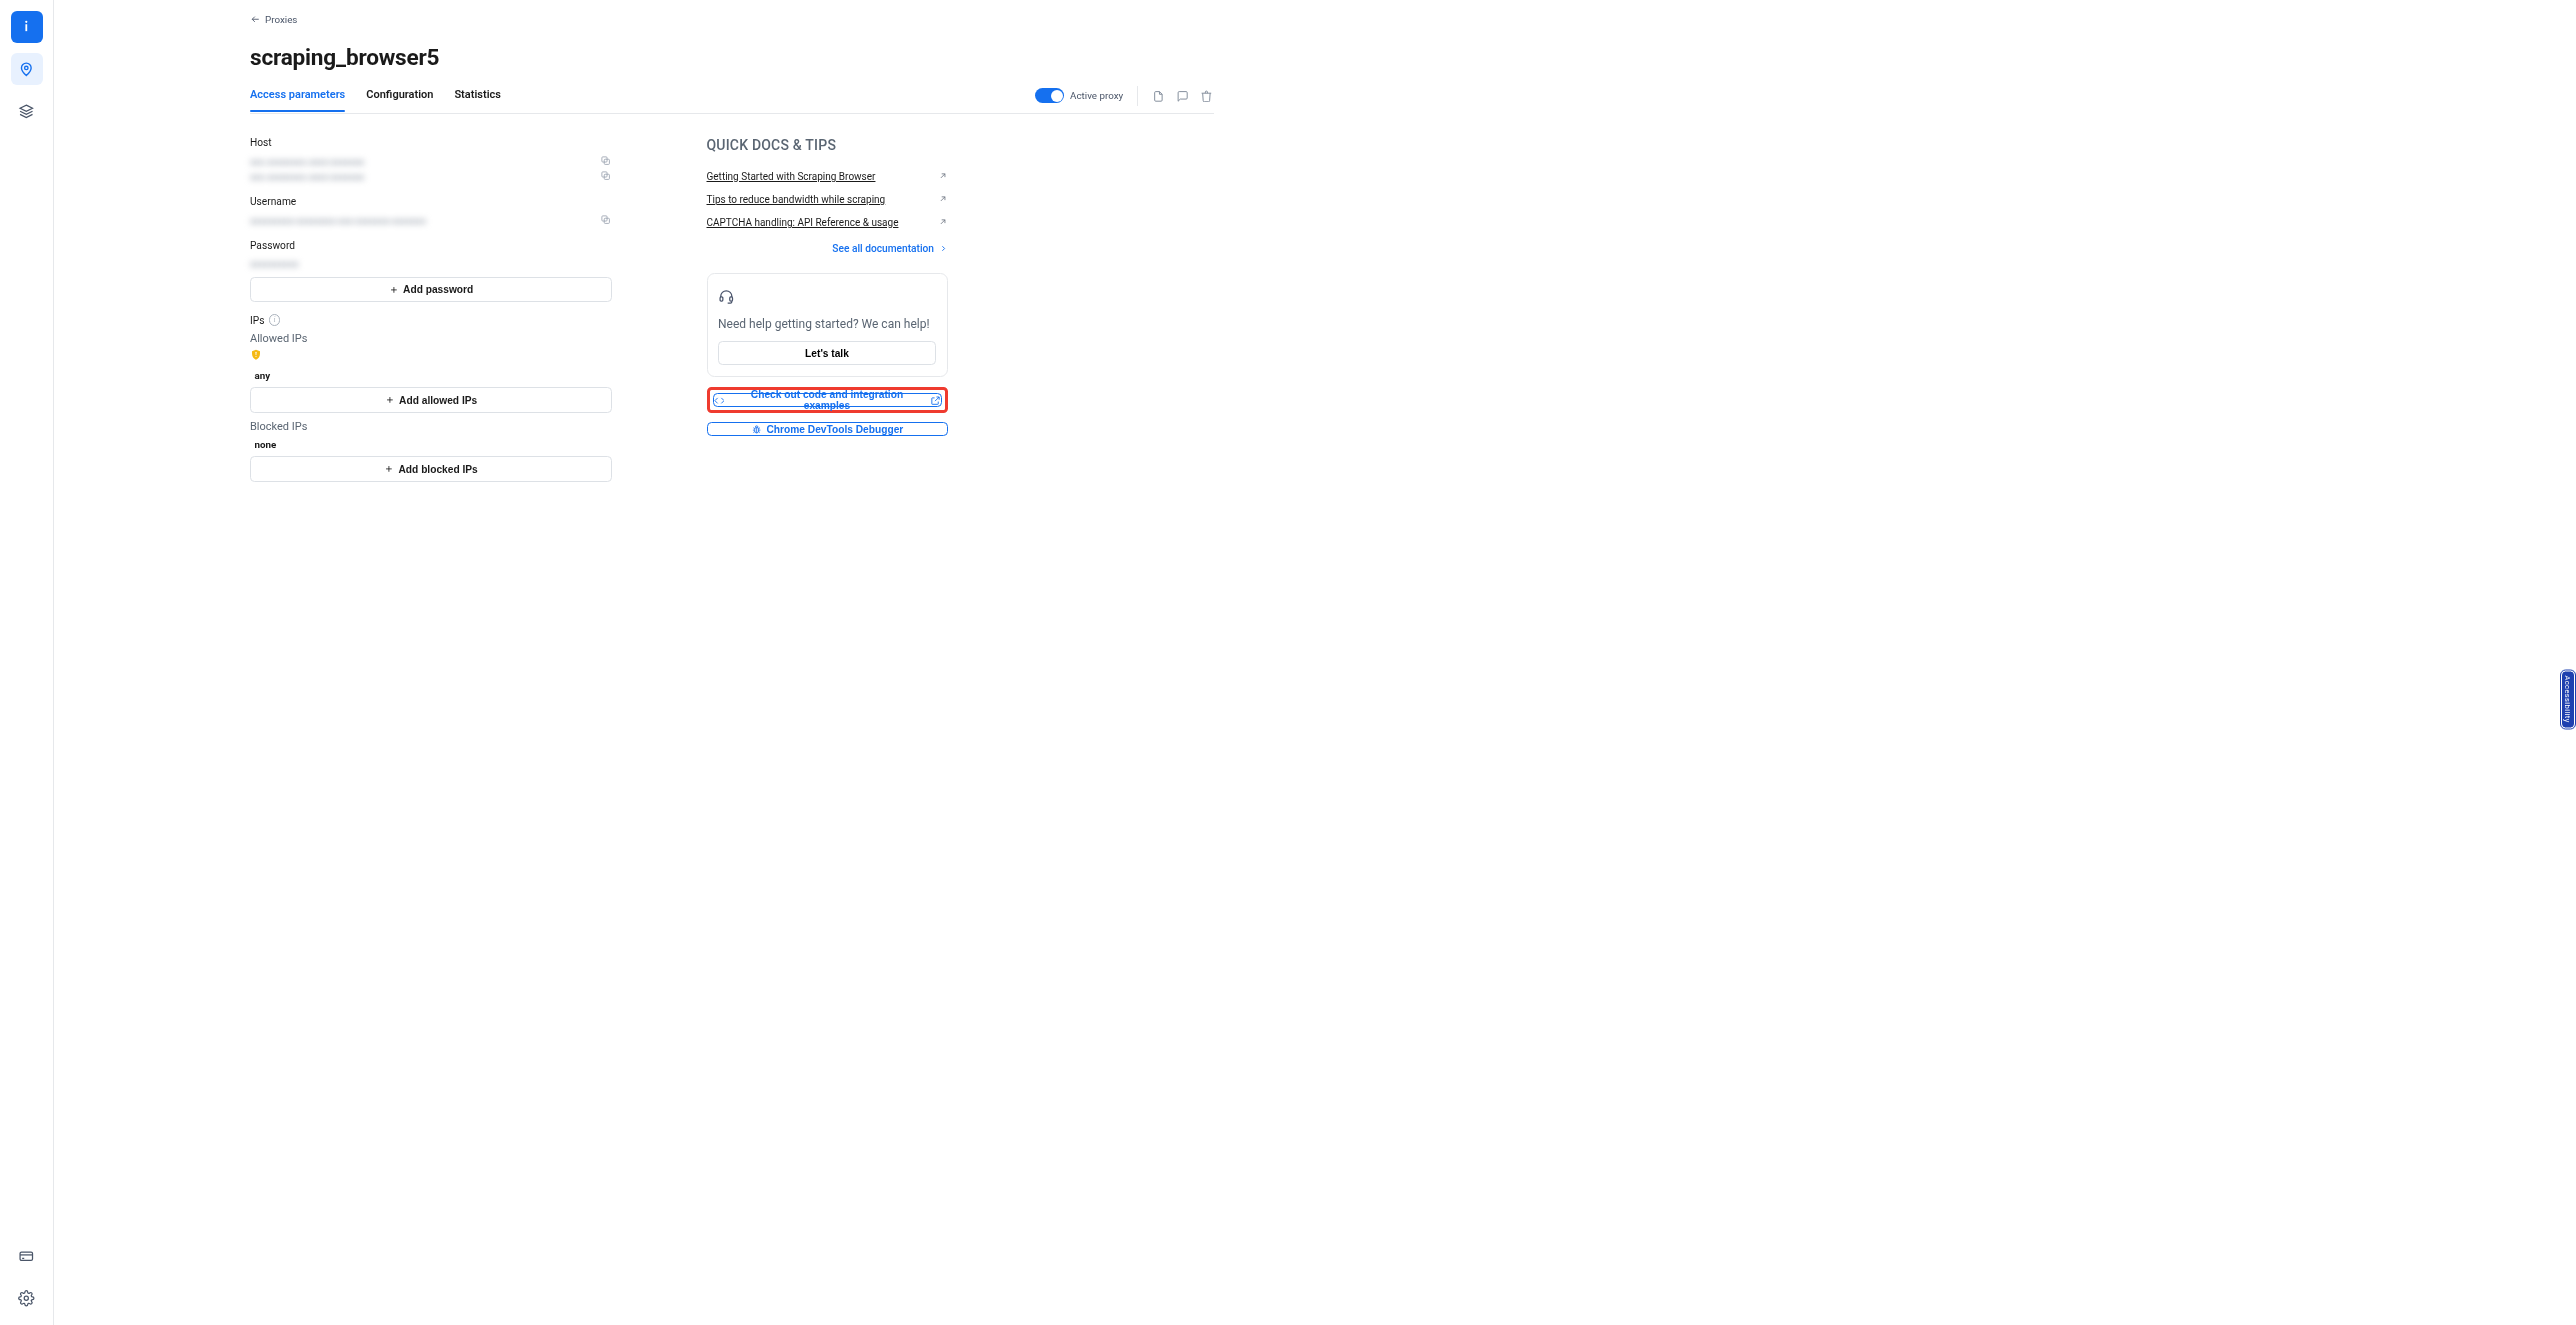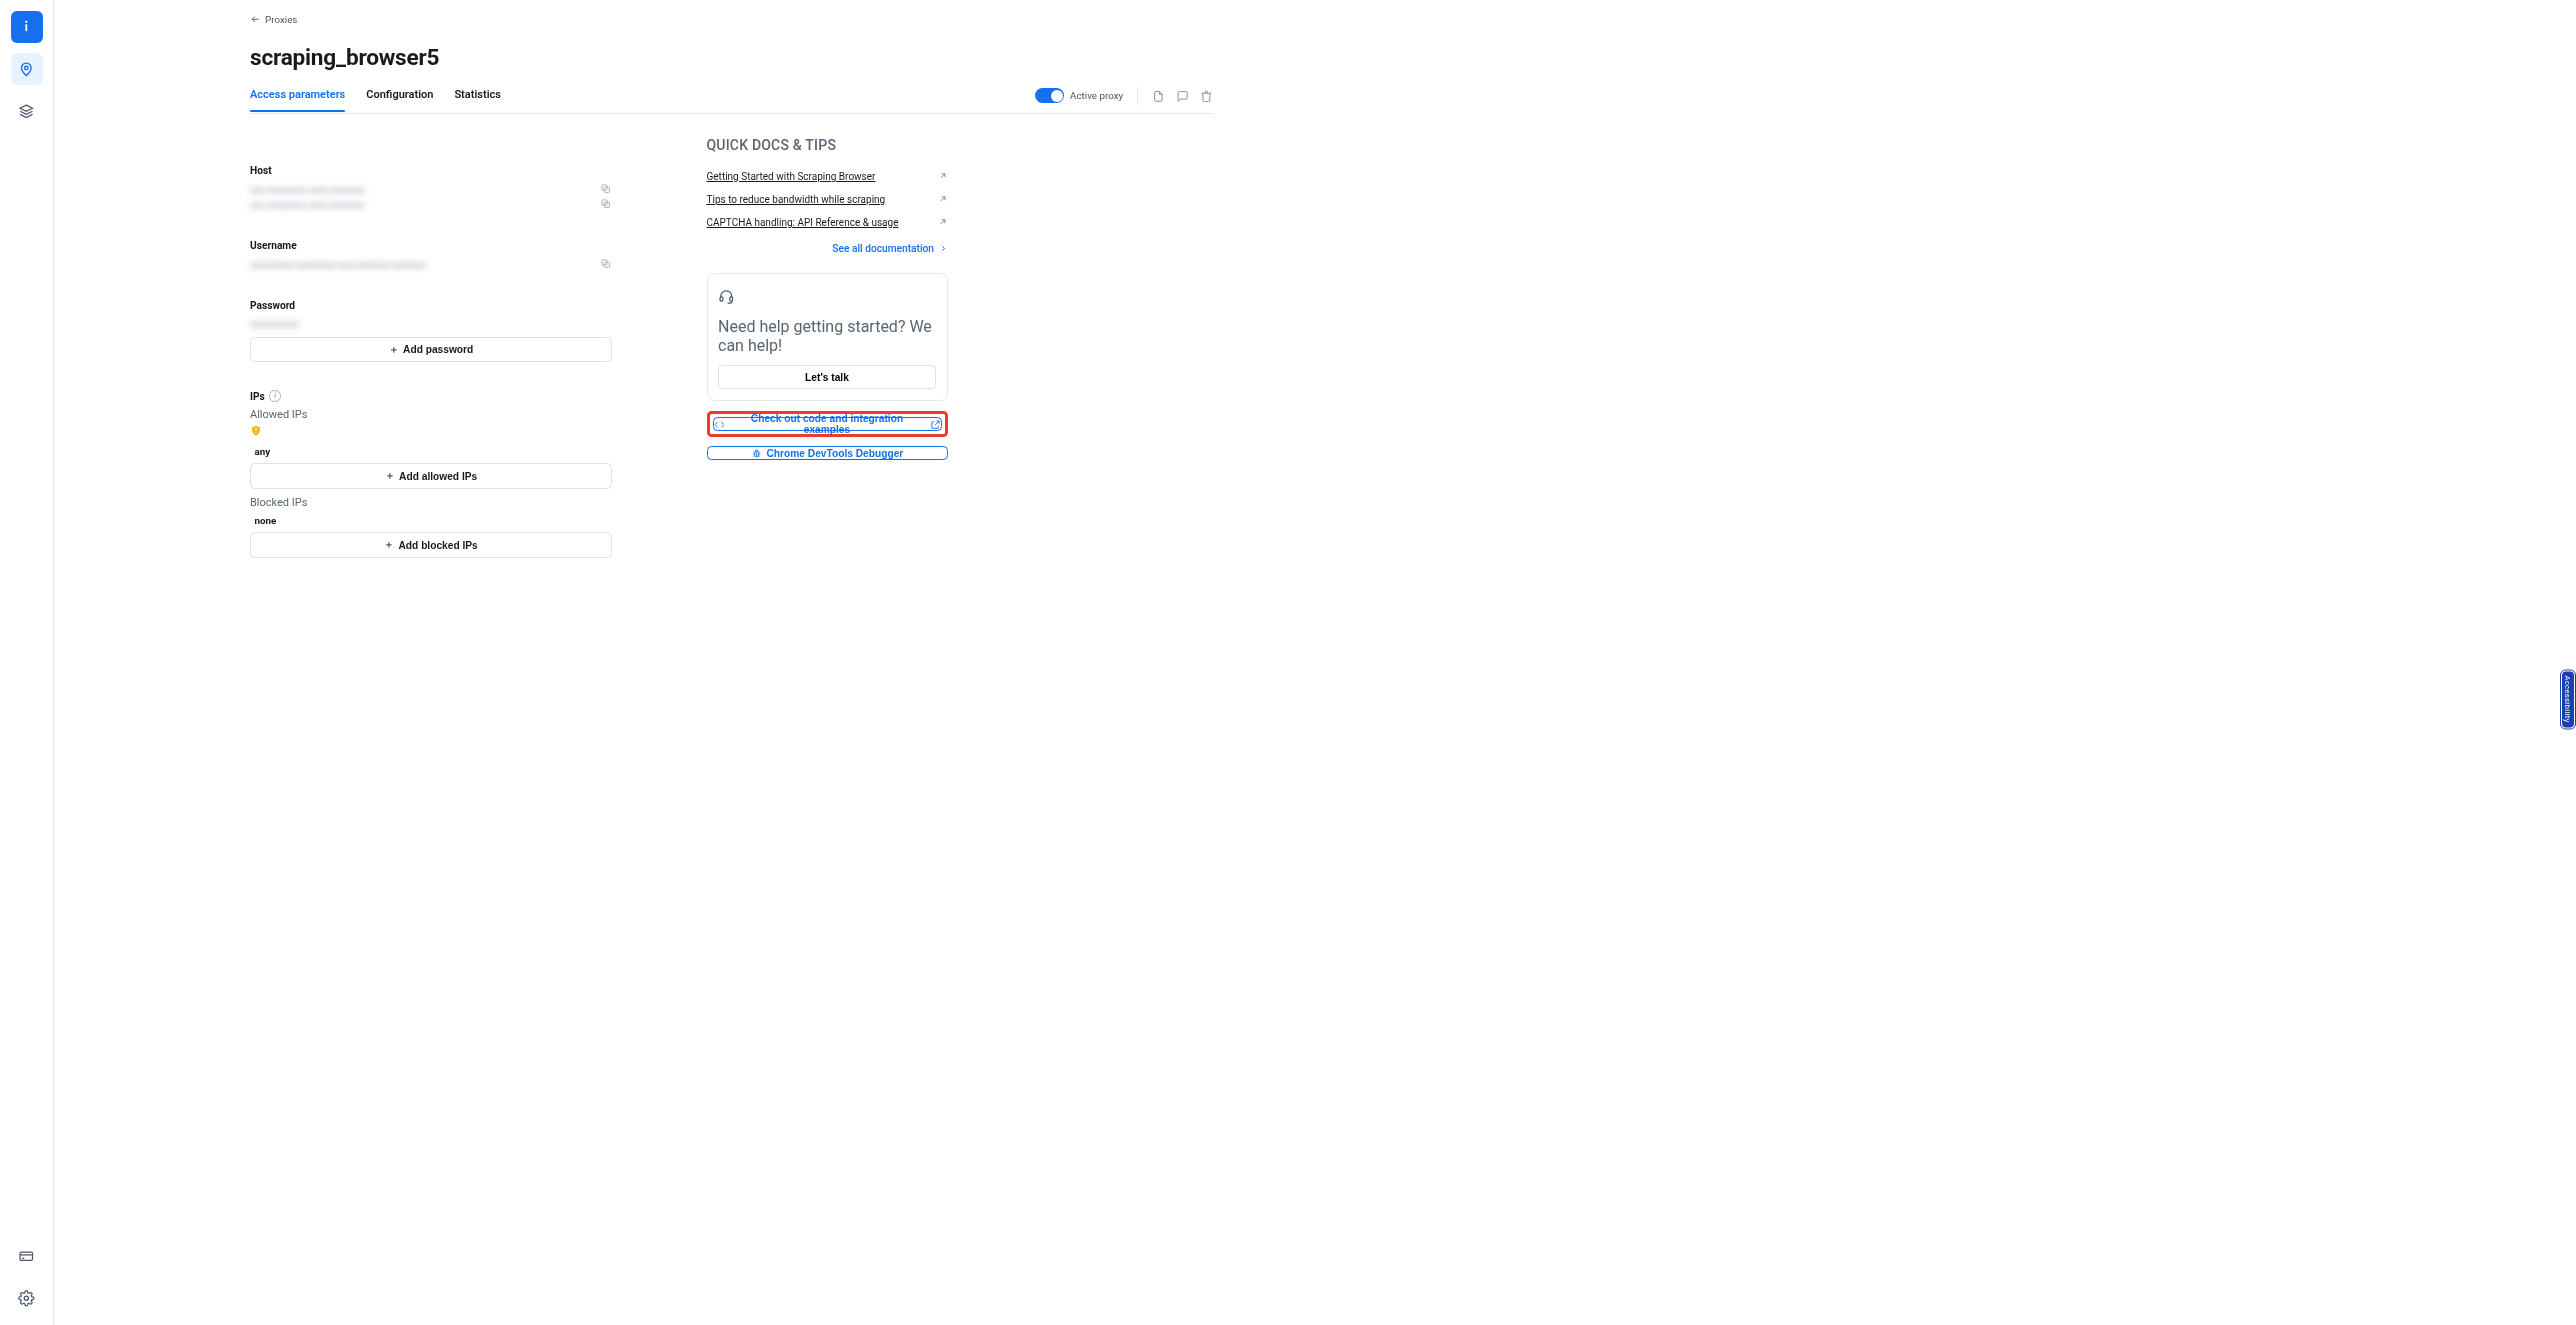--- a/index.html
+++ b/index.html
@@ -34,21 +34,21 @@
   .toggle .knob { position:absolute; right:1.5px; top:1.5px; width:12px; height:12px; background:#fff; border-radius:50%; }
   .divider { width:0.8px; height:19.6px; background:#e6e8eb; margin:0 4.5px;}
   .icon-btn { width:15px; height:15px; display:flex; align-items:center; justify-content:center; color:#808a99; cursor:pointer; }
   .icon-btn svg{ width:12.8px; height:12.8px; }
 
   
   .cols { display:flex; margin-top:22.6px; gap:7.5px; }
   .col-left { width:362px; }
   .col-right { margin-left:87px; width:241px; }
 
-  .field-label { font-size:10.2px; font-weight:700; margin-bottom:6px; display:flex; align-items:center; gap:4.5px;margin-top:28px; }
+  .field-label { font-size:10.2px; font-weight:400; margin-bottom:6px; display:flex; align-items:center; gap:4.5px; }
   .info-dot { width:11.3px; height:11.3px; border-radius:50%; border:0.8px solid #aab2bc; color:#aab2bc; font-size:7.5px; line-height:9.8px; text-align:center; font-family:Georgia, serif; font-style:italic; cursor:default;}
   .blurred { filter: blur(3px); color:#808a99; font-size:9.8px; user-select:none; }
   .value-row { display:flex; align-items:center; justify-content:space-between; padding:1.5px 0;}
   .copy-icon { color:#9aa3af; cursor:pointer; width:12px; height:12px; }
   .copy-icon svg { width:11.3px; height:11.3px; }
   .section { margin-bottom:12px; }
 
   .btn-outline {
     width:100%; border:0.8px solid #dde1e6; background:#fff; border-radius:4.5px;
     height:25.6px; display:flex; align-items:center; justify-content:center; gap:4.5px;
@@ -64,21 +64,21 @@
   .docs-title { font-size:14px; letter-spacing:0.2px; color:#5a6572; font-weight:500; margin-bottom:12px; }
   .doc-link { display:flex; align-items:center; justify-content:space-between; padding:6px 0; font-size:10px; cursor:pointer; }
   .doc-link .lbl { text-decoration:underline; color:#1a1a1a; }
   .doc-link svg { width:9.8px; height:9.8px; color:#6b7280; }
   .see-all { display:flex; align-items:center; justify-content:flex-end; gap:4.5px; color:#1570ef; font-size:10.2px; font-weight:500; margin-top:9px; cursor:pointer;}
   .see-all svg { width:9px; height:9px; }
 
   .help-card { border:0.8px solid #e6e8eb; border-radius:7.5px; padding:13.6px 10.5px 10.5px 10.5px; margin-top:19.6px; }
   .help-card .headset { color:#49536a; margin-bottom:9px; }
   .help-card .headset svg { width:16.6px; height:16.6px; }
-  .help-text { font-size:16px; color:#5a6572; margin-bottom:10.5px; }
+  .help-text { font-size:12px; color:#5a6572; margin-bottom:10.5px; }
   .help-btn { width:100%; border:0.8px solid #dde1e6; background:#fff; border-radius:4.5px; height:24px; display:flex; align-items:center; justify-content:center; font-size:10.2px; font-weight:600; cursor:pointer; }
 
   .code-examples-wrap { border:3px solid #ef3b2f; border-radius:4.5px; padding:3px; margin-top:10.5px; }
   .blue-outline-btn {
     width:100%; border:0.8px solid #1570ef; color:#1570ef; background:#fff; border-radius:4.5px;
     height:14px; display:flex; align-items:center; justify-content:center; gap:4.5px;
     font-size:10.2px; font-weight:600; cursor:pointer;
   }
   .blue-outline-btn svg { width:11.3px; height:11.3px; }
   .devtools-btn-wrap { margin-top:9px; }

